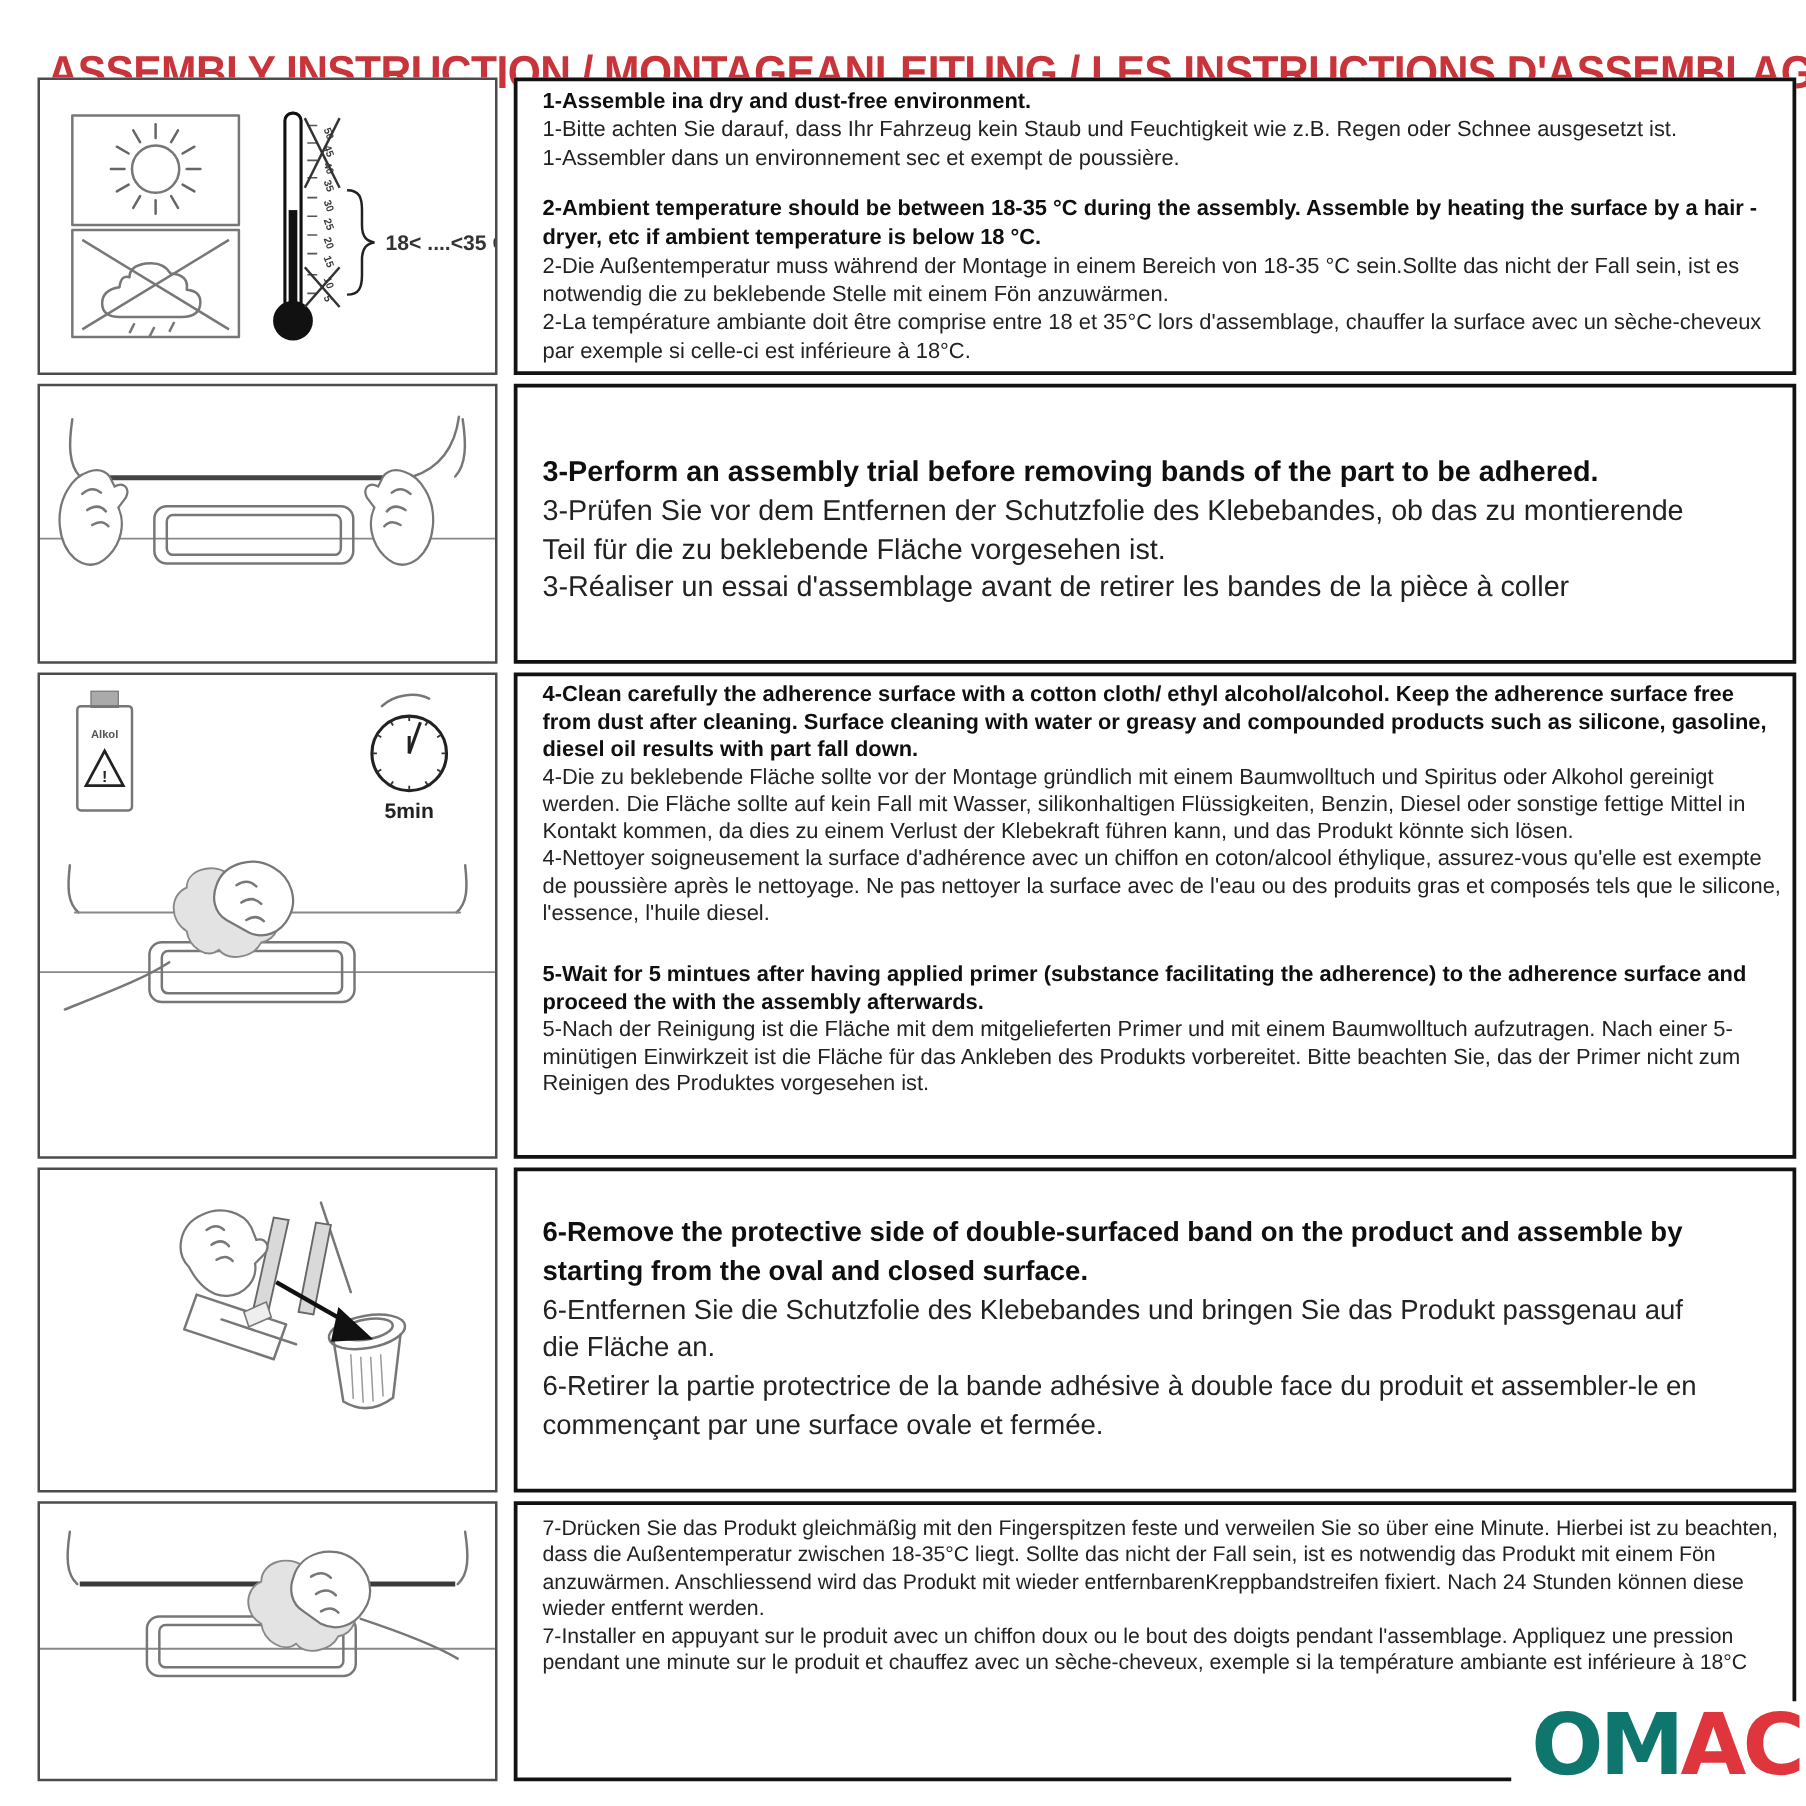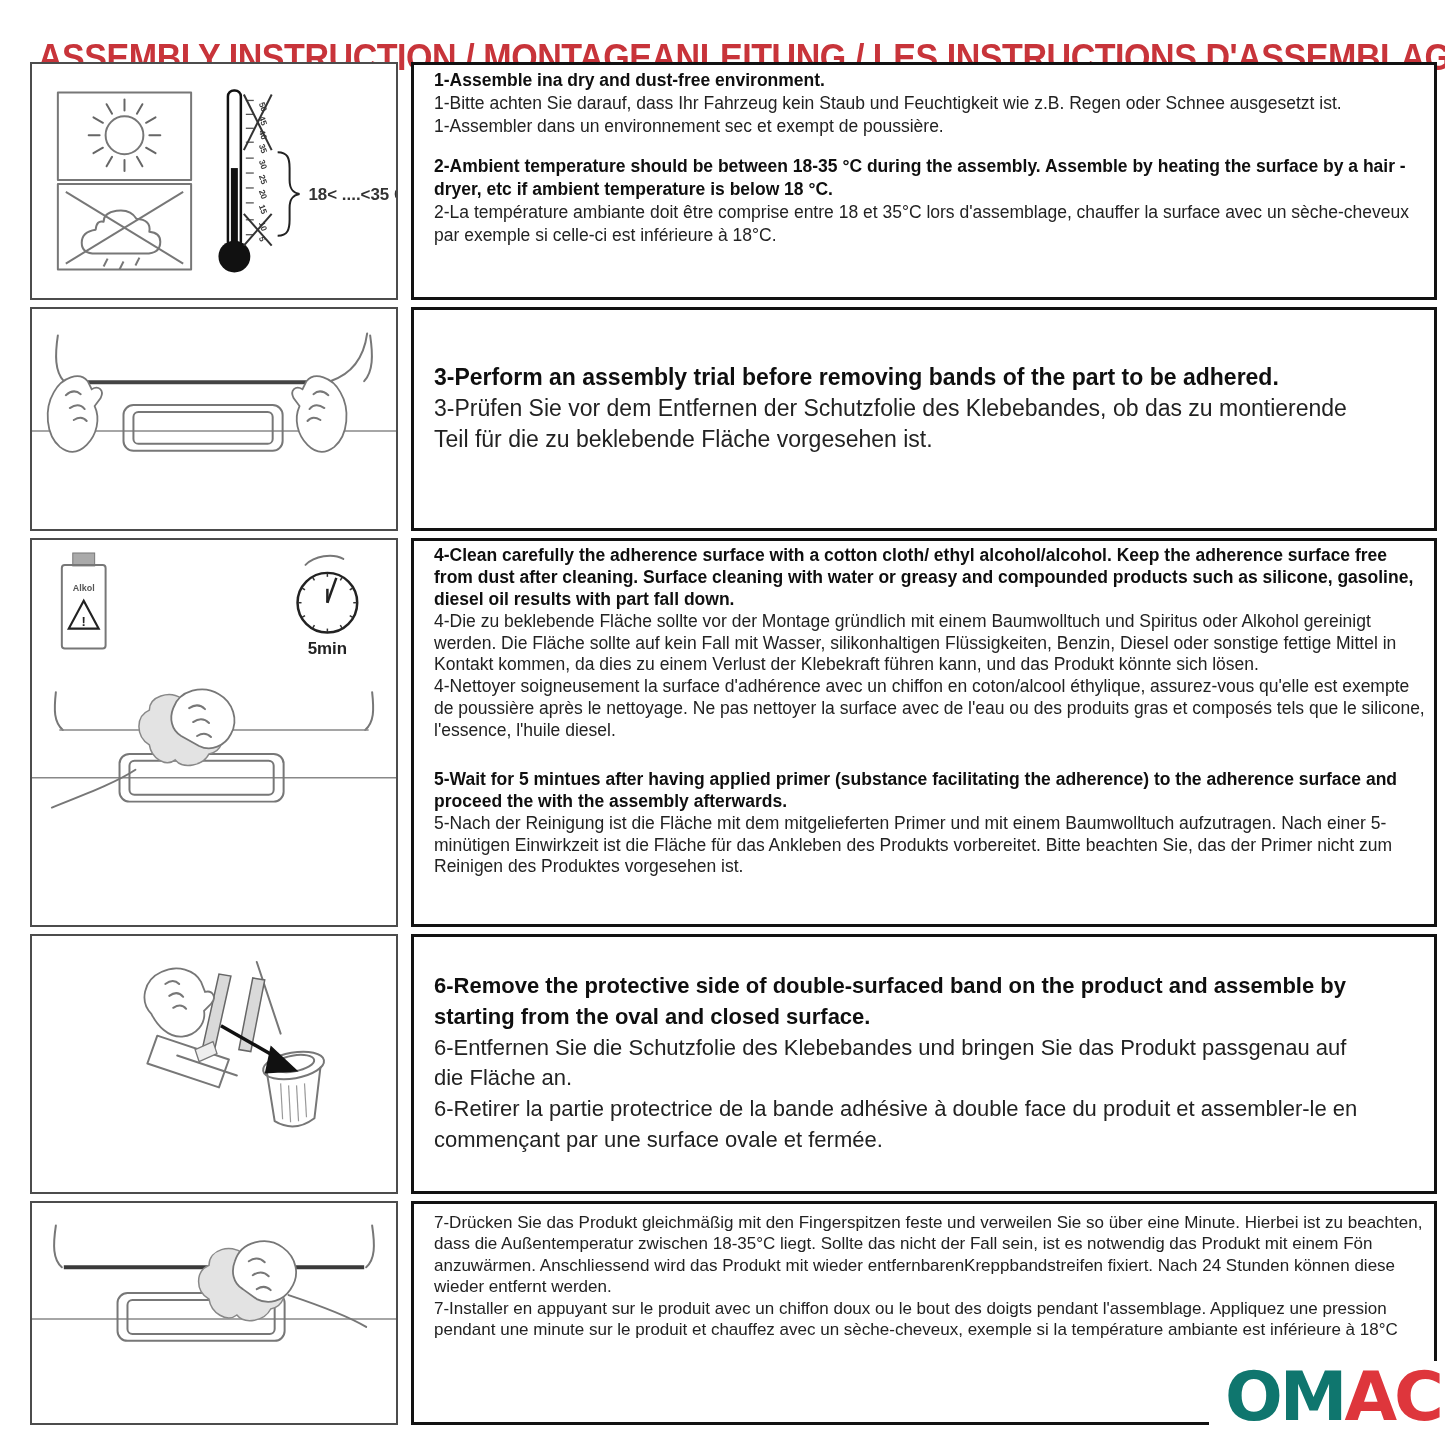--- a/index.html
+++ b/index.html
@@ -111,20 +111,21 @@
           <path d="M247,88 C257,88 259,94 259,104 L259,116 C259,126 263,129 269,130 C263,131 259,134 259,144 L259,156 C259,166 257,172 247,172" fill="none" stroke="#222" stroke-width="2"></path>
           <text x="278" y="136" font-size="17" font-weight="600" fill="#333">18&lt; ....&lt;35 C</text>
         </g>
       </svg>
     </div>
     <div class="textbox s1">
       <p class="p b">1-Assemble ina dry and dust-free environment.</p>
       <p class="p">1-Bitte achten Sie darauf, dass Ihr Fahrzeug kein Staub und Feuchtigkeit wie z.B. Regen oder Schnee ausgesetzt ist.</p>
       <p class="p">1-Assembler dans un environnement sec et exempt de poussière.</p>
       <p class="p b gap">2-Ambient temperature should be between 18-35 °C  during the assembly. Assemble by heating the surface by a hair -dryer, etc if ambient temperature is below 18 °C.</p>
+      <p class="p">2-Die Außentemperatur muss während der Montage in einem Bereich von 18-35 °C  sein.Sollte das nicht der Fall sein, ist es notwendig die zu beklebende Stelle mit einem Fön anzuwärmen.</p>
       <p class="p">2-La température ambiante doit être comprise entre 18 et 35°C lors d'assemblage, chauffer la surface avec un sèche-cheveux par exemple si celle-ci est inférieure à 18°C.</p>
     </div>
   </section>
 
   <section class="row h2">
     <div class="illu">
       <svg viewBox="0 0 366 220">
         <path d="M26,26 C23,46 23,62 32,72" class="sketch"></path>
         <path d="M340,26 C343,46 343,62 334,72" class="sketch"></path>
         <line x1="0" y1="122" x2="366" y2="122" class="sketch thin"></line>
@@ -140,20 +141,21 @@
         </g>
         <g transform="translate(332,0) scale(-1,1)">
           <path d="M28,138 C14,126 12,100 22,83 C30,68 48,62 56,72 L60,80 C67,76 73,81 69,89 L63,97 C69,110 65,126 55,136 C46,145 37,145 28,138 Z" class="hand"></path>
           <path d="M34,86 q8,-7 15,-1 M38,99 q9,-6 15,1 M42,111 q8,-5 13,1" class="sketch" stroke-width="1.4"></path>
         </g>
       </svg>
     </div>
     <div class="textbox s2">
       <p class="p b">3-Perform an assembly trial before removing bands of the part to be adhered.</p>
       <p class="p">3-Prüfen Sie vor dem Entfernen der Schutzfolie des Klebebandes, ob das zu montierende Teil für die zu beklebende Fläche vorgesehen ist.</p>
+      <p class="p">3-Réaliser un essai d'assemblage avant de retirer les bandes de la pièce à coller</p>
     </div>
   </section>
 
   <section class="row h3">
     <div class="illu">
       <svg viewBox="0 0 366 385">
         <g>
           <rect x="41" y="12" width="22" height="13" fill="#aaa" stroke="#777"></rect>
           <rect x="30" y="24" width="44" height="84" rx="3" fill="#fff" class="sketch"></rect>
           <text x="52" y="50" font-size="9" font-weight="700" fill="#555" text-anchor="middle">Alkol</text>

